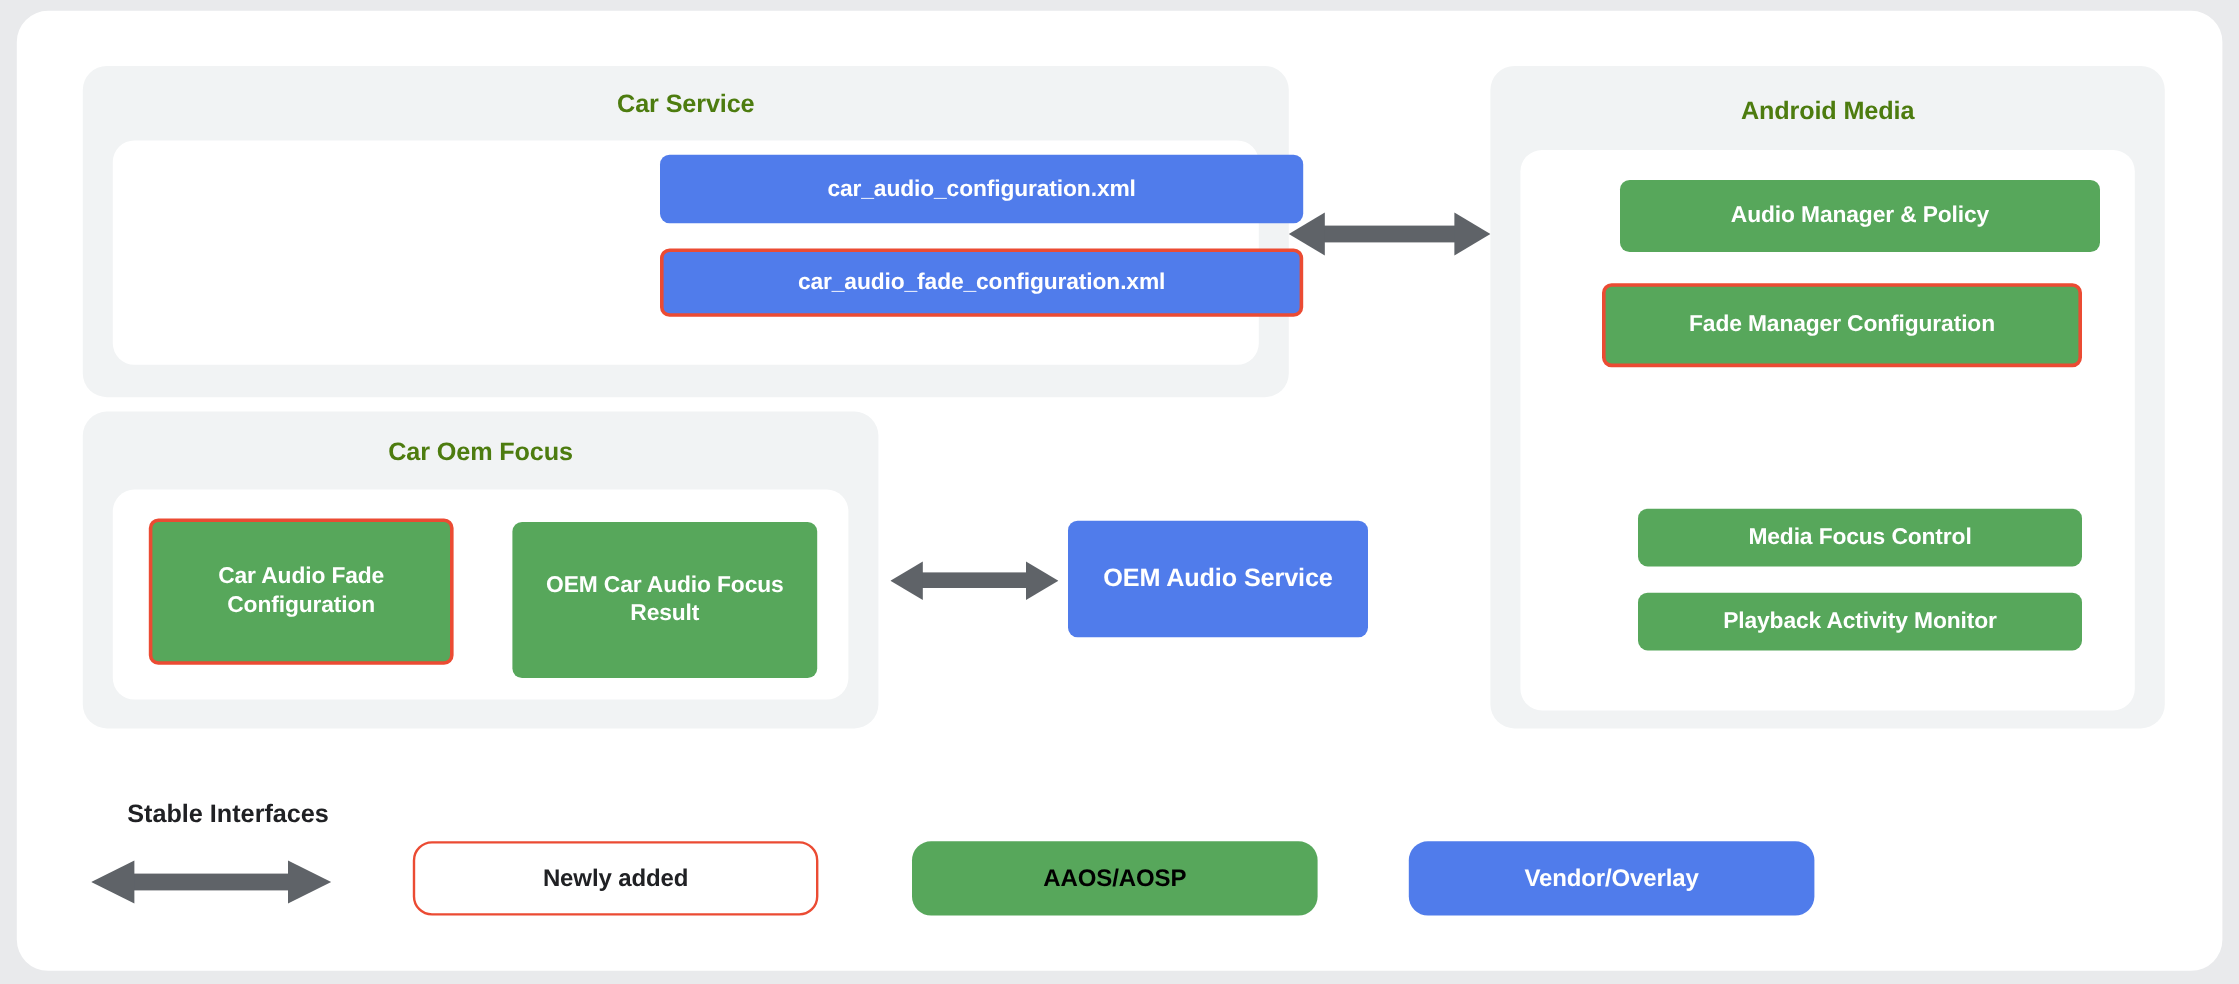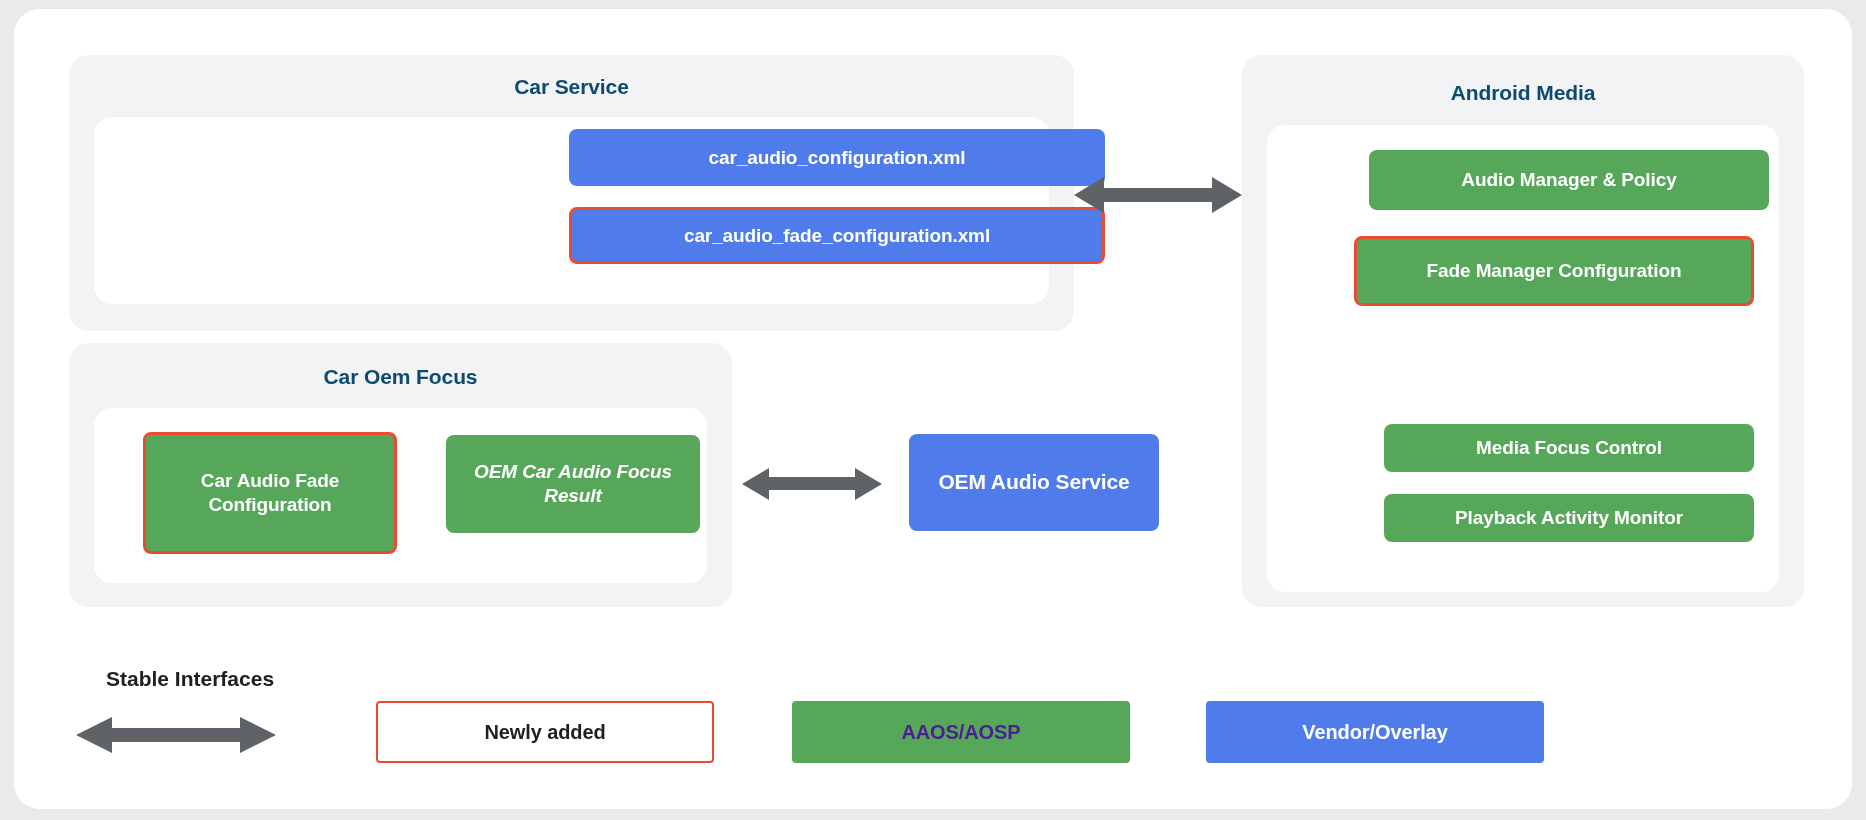--- a/index.html
+++ b/index.html
@@ -34,21 +34,21 @@
     border-radius: 20px;
     box-sizing: border-box;
   }
   .group-title {
     position: absolute;
     left: 0;
     right: 0;
     text-align: center;
     font-size: 21px;
     font-weight: 700;
-    color: #0c4a6e;
+    color: #4d7c0f;
     letter-spacing: -0.1px;
     white-space: nowrap;
   }
   
   .panel {
     position: absolute;
     background: #ffffff;
     border-radius: 18px;
     box-sizing: border-box;
   }
@@ -61,21 +61,20 @@
     display: flex;
     align-items: center;
     justify-content: center;
     text-align: center;
     color: #ffffff;
     font-size: 19px;
     font-weight: 700;
     line-height: 1.25;
     padding: 4px 8px;
     letter-spacing: -0.1px;
-    margin-left: 19px;
   }
   .node.green { background: #57a75b; }
   .node.blue  { background: #507ceb; }
   .node.hl    { border: 3px solid #eb4b33; }
 
   
   .arrow {
     position: absolute;
   }
 
@@ -83,35 +82,34 @@
   .legend-label {
     position: absolute;
     font-size: 21px;
     font-weight: 700;
     color: #202124;
     white-space: nowrap;
   }
   .legend-box {
     position: absolute;
     box-sizing: border-box;
-    border-radius: 4px;
+    border-radius: 16px;
     display: flex;
     align-items: center;
     justify-content: center;
     font-size: 20px;
     font-weight: 700;
     letter-spacing: -0.1px;
-    margin-left: 32px;
   }
   .legend-box.outline {
     background: #ffffff;
     border: 2px solid #eb4b33;
     color: #202124;
   }
-  .legend-box.green { background: #57a75b; color: #4c1d95; }
+  .legend-box.green { background: #57a75b; color: #000000; }
   .legend-box.blue  { background: #507ceb; color: #ffffff; }
 </style>
 </head>
 <body>
 
 <div id="canvas">
   <div class="card">
 
     <div class="group" style="left:55px; top:46px; width:1005px; height:276px;">
       <div class="group-title" style="top:20px;">Car Service</div>
@@ -129,21 +127,21 @@
     </div>
 
     <div class="group" style="left:55px; top:334px; width:663px; height:264px;">
       <div class="group-title" style="top:22px;">Car Oem Focus</div>
       <div class="panel" style="left:25px; top:65px; width:613px; height:175px;">
 
         <div class="node green hl" style="left:30px; top:24px; width:254px; height:122px;">
           <span>Car Audio Fade Configuration</span>
         </div>
 
-        <div class="node green" style="left:333px; top:27px; width:254px; height:98px;font-style:italic;">
+        <div class="node green" style="left:333px; top:27px; width:254px; height:130px;">
           <span>OEM Car Audio Focus Result</span>
         </div>
       </div>
     </div>
 
     <div class="group" style="left:1228px; top:46px; width:562px; height:552px;">
       <div class="group-title" style="top:26px;">Android Media</div>
       <div class="panel" style="left:25px; top:70px; width:512px; height:467px;">
 
         <div class="node green" style="left:83px; top:25px; width:400px; height:60px;">

